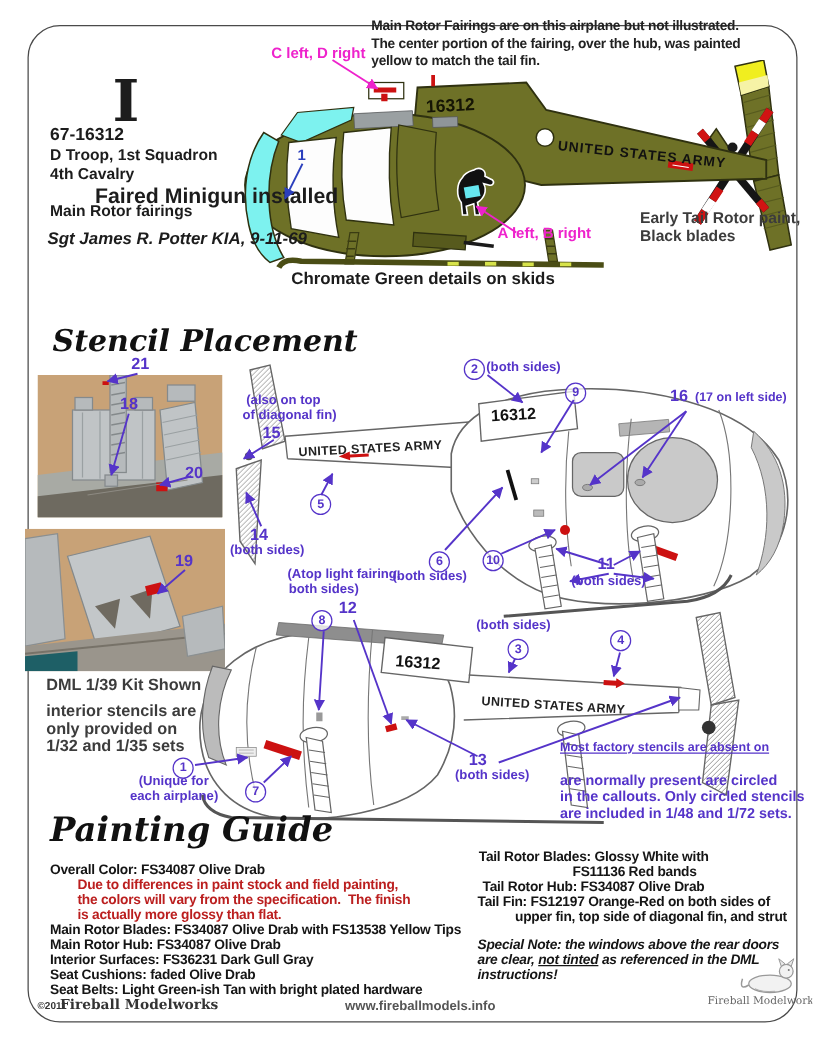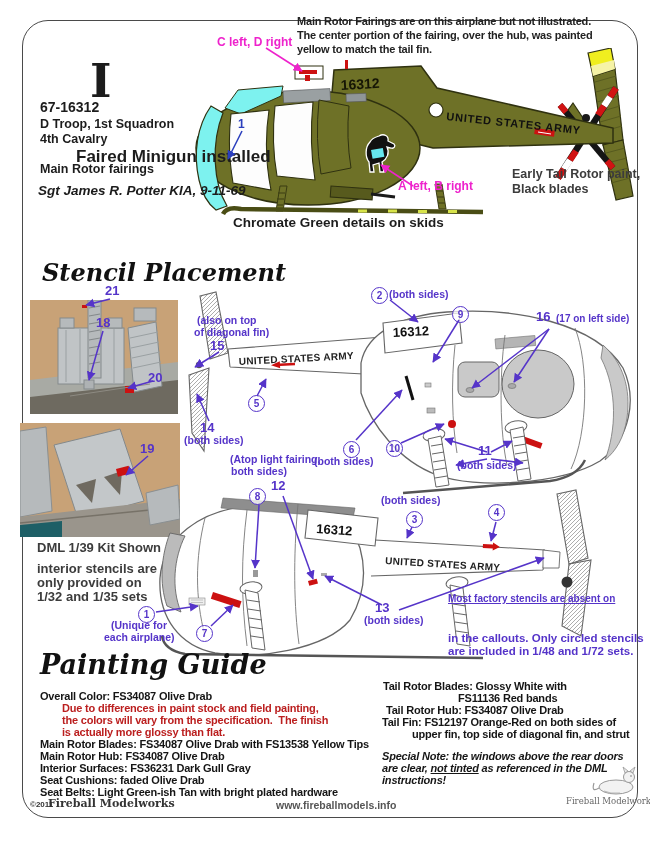--- a/index.html
+++ b/index.html
@@ -266,20 +266,21 @@
   <div class="circ" style="left:406px;top:511px;">3</div>
   <div class="circ" style="left:488px;top:504px;">4</div>
   <div class="t purp num" style="left:375px;top:601px;">13</div>
   <div class="t purp sm" style="left:364px;top:615px;">(both sides)</div>
   <div class="circ" style="left:138px;top:606px;">1</div>
   <div class="t purp sm" style="left:111px;top:620px;">(Unique for</div>
   <div class="t purp sm" style="left:104px;top:632px;">each airplane)</div>
   <div class="circ" style="left:196px;top:625px;">7</div>
 
   <div class="t purp" style="left:448px;top:593px;font-size:10px;text-decoration:underline;">Most factory stencils are absent on</div>
+  <div class="t purp" style="left:448px;top:619px;font-size:11.5px;">are normally present are circled</div>
   <div class="t purp" style="left:448px;top:632px;font-size:11.5px;">in the callouts. Only circled stencils</div>
   <div class="t purp" style="left:448px;top:645px;font-size:11.5px;">are included in 1/48 and 1/72 sets.</div>
 
   <div class="t serif-head" style="left:40px;top:650px;font-size:27px;">Painting Guide</div>
   <div class="t pg" style="left:40px;top:690px;">Overall Color: FS34087 Olive Drab</div>
   <div class="t pg red" style="left:62px;top:714px;">the colors will vary from the specification.  The finish</div>
   <div class="t pg red" style="left:62px;top:702px;">Due to differences in paint stock and field painting,</div>
   <div class="t pg red" style="left:62px;top:726px;">is actually more glossy than flat.</div>
   <div class="t pg" style="left:40px;top:738px;">Main Rotor Blades: FS34087 Olive Drab with FS13538 Yellow Tips</div>
   <div class="t pg" style="left:40px;top:750px;">Main Rotor Hub: FS34087 Olive Drab</div>

